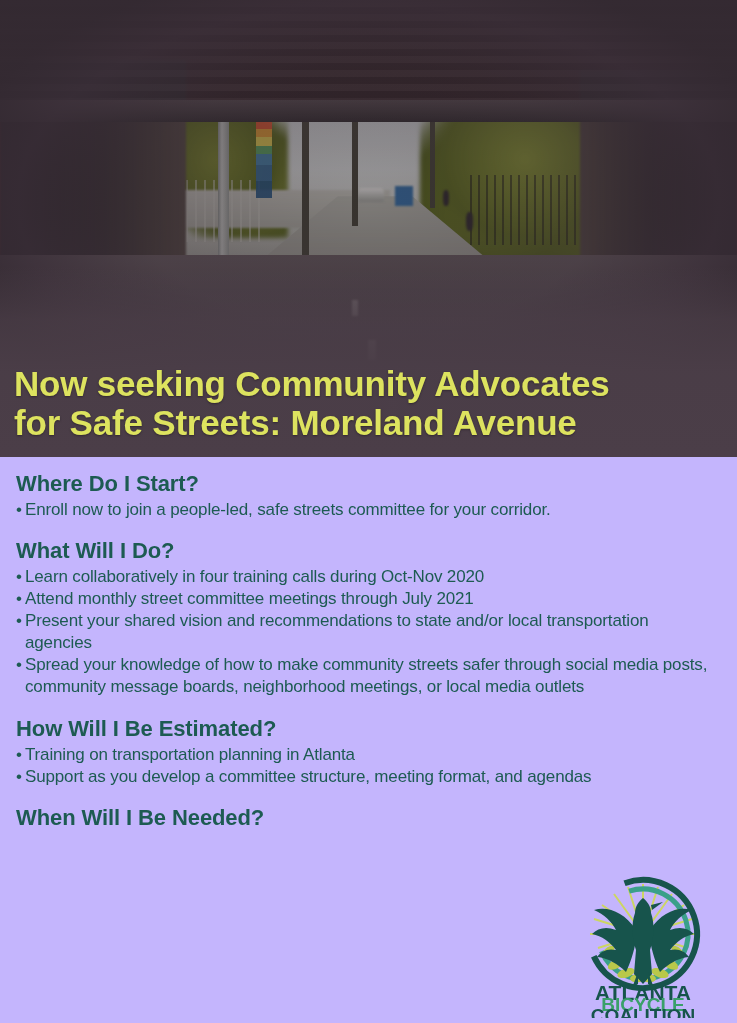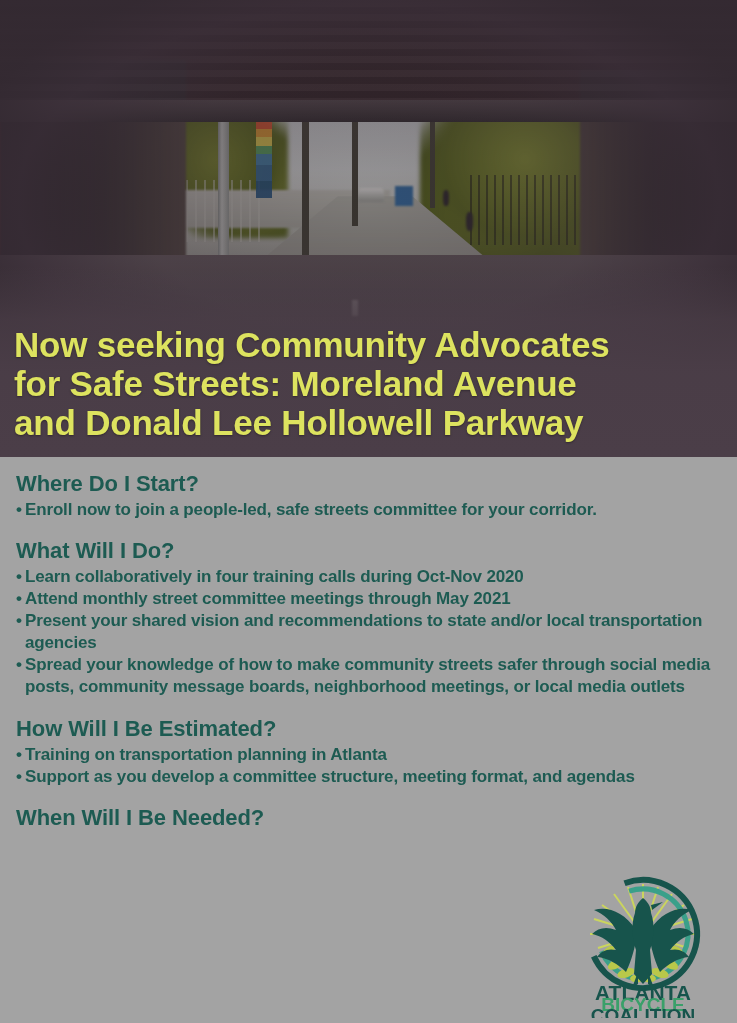--- a/index.html
+++ b/index.html
@@ -233,21 +233,21 @@
     text-shadow: 0 1px 2px rgba(30,22,30,.55);
   }
   .headline .hl-line { display: block; white-space: nowrap; }
 
   
   .body-panel {
     position: absolute;
     left: 0; top: 457px;
     width: 737px;
     height: 566px;
-    background: #a3a3a3;
+    background: #c4b5fd;
   }
   .content {
     position: absolute;
     left: 16px;
     top: 14px;
     width: 700px;
   }
   .section { margin-bottom: 17px; }
   .section:last-child { margin-bottom: 0; }
   .sec-head {
@@ -255,21 +255,21 @@
     font-size: 22px;
     font-weight: bold;
     line-height: 1.18;
     margin: 0 0 2px 0;
     letter-spacing: -0.1px;
   }
   .bullets { margin: 0; padding: 0; list-style: none; }
   .bullets li {
     color: #1d5b52;
     font-size: 17px;
-    font-weight: bold;
+    font-weight: normal;
     line-height: 1.30;
     letter-spacing: -0.15px;
     padding-left: 9px;
     position: relative;
   }
   .bullets li::before {
     content: "\2022";
     position: absolute;
     left: 0;
     top: 0;
@@ -326,39 +326,38 @@
       <div class="deck-edge"></div>
 
       <div class="photo-wash"></div>
       <div class="photo-vignette"></div>
       <div class="headline-scrim"></div>
     </div>
 
     <div class="headline">
       <span class="hl-line">Now seeking Community Advocates</span>
       <span class="hl-line">for Safe Streets: Moreland Avenue</span>
-      <span class="hl-line">and Donald Lee Hollowell Parkway</span>
     </div>
   </div>
 
   <div class="body-panel">
     <div class="content">
 
       <div class="section">
         <h2 class="sec-head">Where Do I Start?</h2>
         <ul class="bullets">
           <li>Enroll now to join a people-led, safe streets committee for your corridor.</li>
         </ul>
       </div>
 
       <div class="section">
         <h2 class="sec-head">What Will I Do?</h2>
         <ul class="bullets">
           <li>Learn collaboratively in four training calls during Oct-Nov 2020</li>
-          <li>Attend monthly street committee meetings through May 2021</li>
+          <li>Attend monthly street committee meetings through July 2021</li>
           <li>Present your shared vision and recommendations to state and/or local transportation agencies</li>
           <li>Spread your knowledge of how to make community streets safer through social media posts, community message boards, neighborhood meetings, or local media outlets</li>
         </ul>
       </div>
 
       <div class="section">
         <h2 class="sec-head">How Will I Be Estimated?</h2>
         <ul class="bullets">
           <li>Training on transportation planning in Atlanta</li>
           <li>Support as you develop a committee structure, meeting format, and agendas</li>

